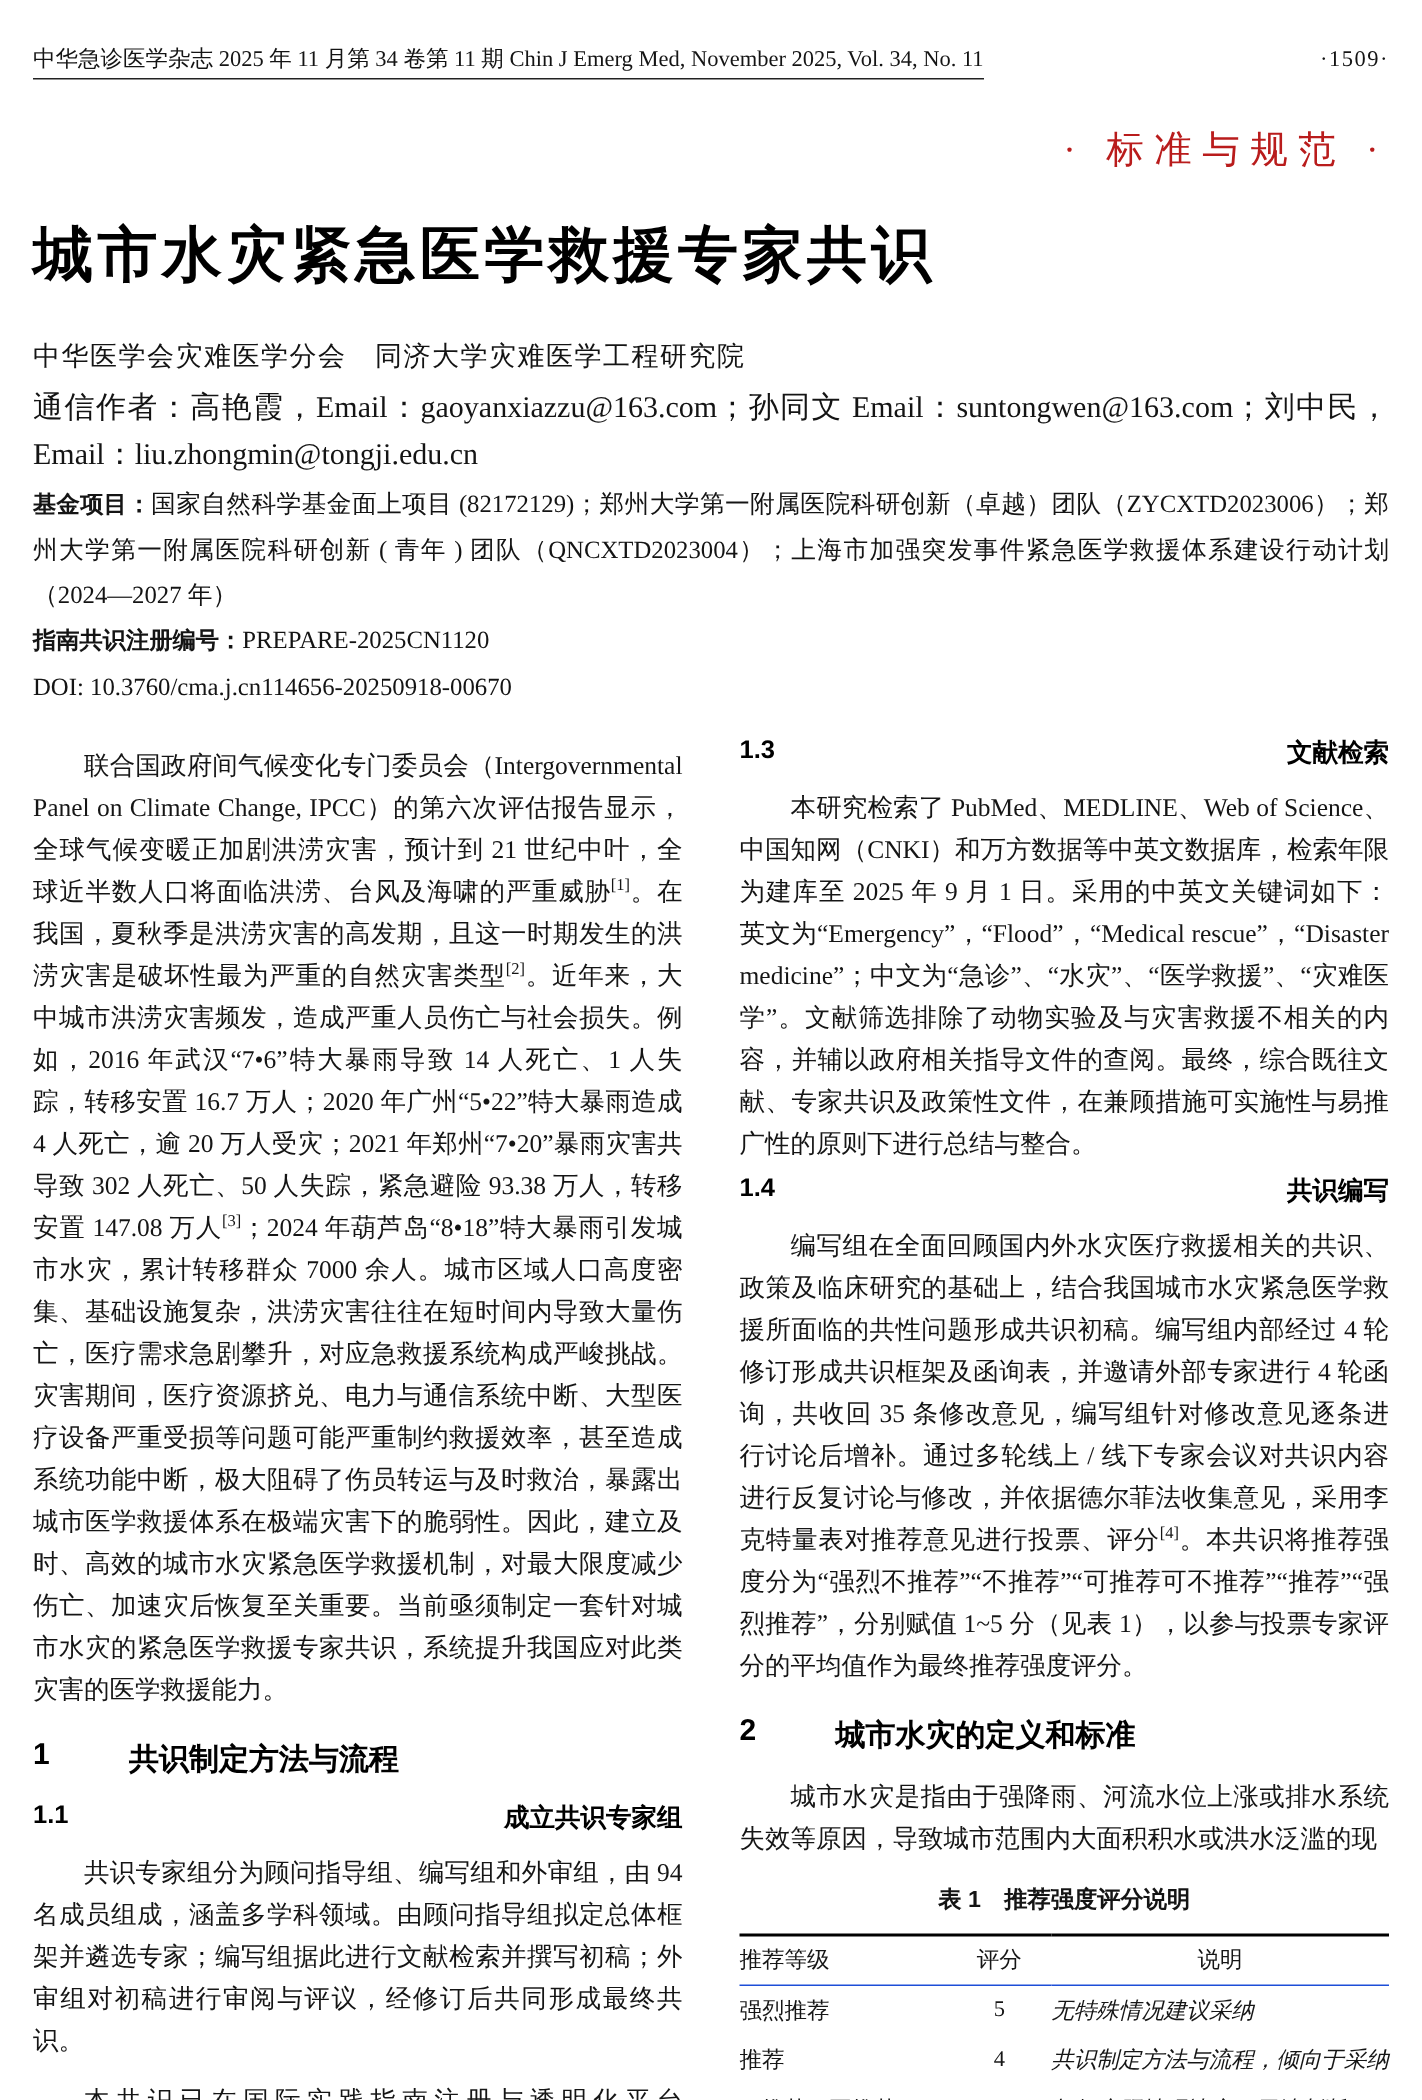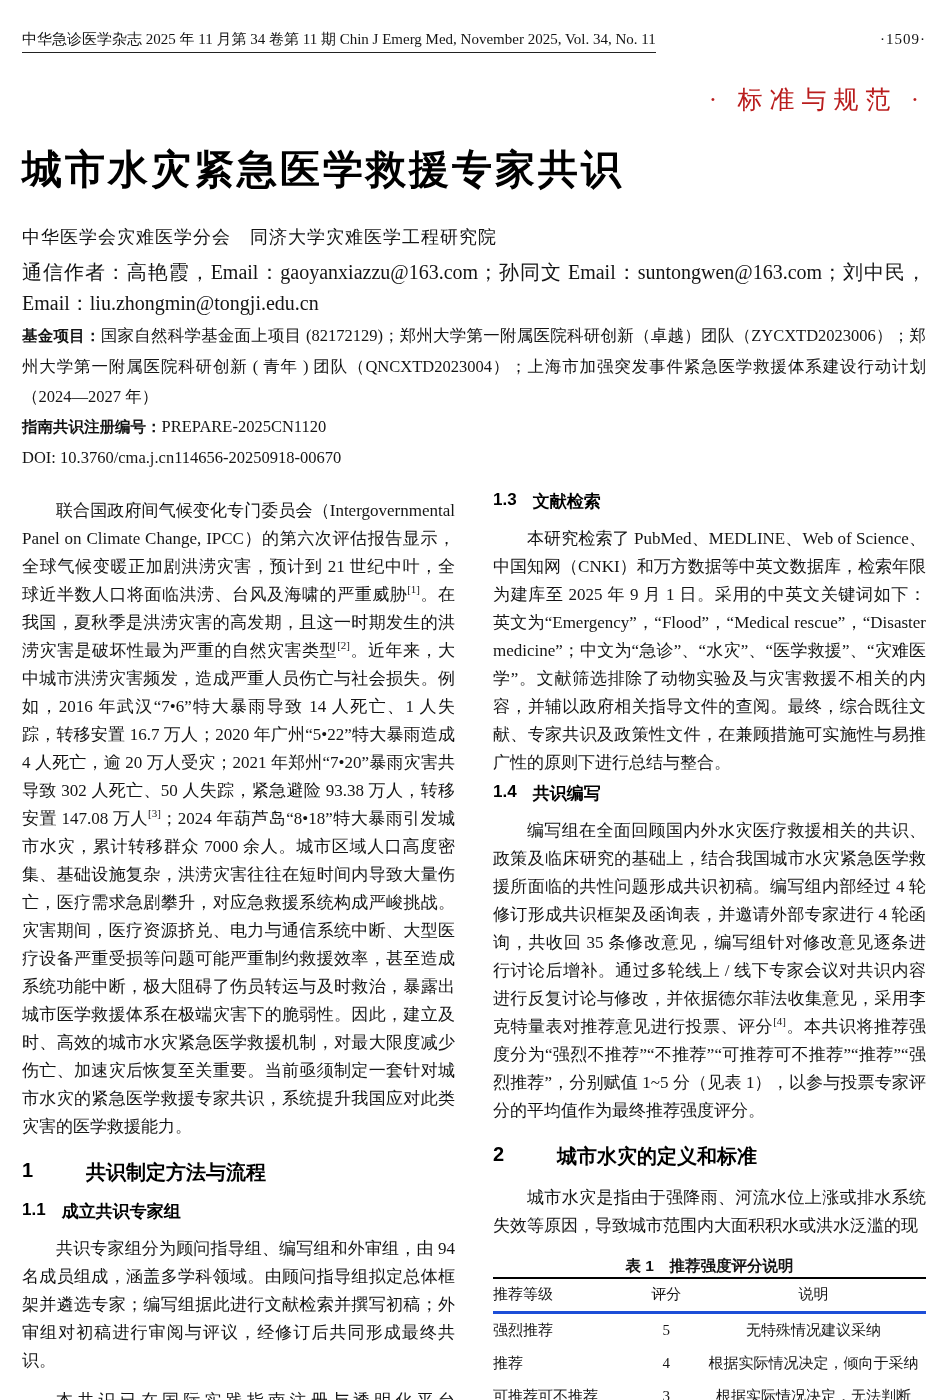--- a/index.html
+++ b/index.html
@@ -60,45 +60,45 @@
 
   h2.sec {
     font-family: "Liberation Sans", "DejaVu Sans", sans-serif;
     font-size: 20px; font-weight: bold; color: #000;
     margin: 18px 0 14px 0; display: flex;
   }
   h2.sec .sec-num { width: 64px; flex: none; }
   h3.sub {
     font-family: "Liberation Sans", "DejaVu Sans", sans-serif;
     font-size: 17px; font-weight: bold; color: #000;
-    margin: 5px 0 3px 0; display: flex;
+    margin: 5px 0 3px 0; display: flex; justify-content: space-between;
   }
   h3.sub .sec-num { margin-right: 16px; flex: none; }
 
   
   .tbl-caption {
     font-family: "Liberation Sans", "DejaVu Sans", sans-serif;
     font-weight: bold; font-size: 15.5px;
-    text-align: center; margin: 16px 0 0 0;
+    text-align: center; margin: 16px 0 12px 0;
   }
   table.rec {
     width: 100%; border-collapse: collapse;
     border-top: 2px solid #000; border-bottom: 2px solid #000;
     font-size: 15px; color: #161616;
   }
   table.rec th {
-    font-weight: normal; border-bottom: 3px solid #1d4ed8;
+    font-weight: normal; border-bottom: 1px solid #1d4ed8;
     padding: 6px 0 7px 0;
   }
   table.rec td { padding: 7px 0; }
   .c-grade { width: 32%; text-align: left; }
   .c-score { width: 16%; text-align: center; }
   .c-desc  { width: 52%; }
   th.c-desc { text-align: center; }
-  td.c-desc { text-align: center; }
+  td.c-desc { text-align: left; font-style: italic; }
 </style>
 </head>
 <body>
 
 <div class="page">
 
   <div class="running-head">
     <span class="journal-line">中华急诊医学杂志 2025 年 11 月第 34 卷第 11 期 Chin J Emerg Med, November  2025, Vol. 34, No. 11</span>
     <span class="page-number">·1509·</span>
   </div>
@@ -166,21 +166,21 @@
         </thead>
         <tbody id="t1body">
             <tr>
               <td class="c-grade">强烈推荐</td>
               <td class="c-score">5</td>
               <td class="c-desc">无特殊情况建议采纳</td>
             </tr>
             <tr>
               <td class="c-grade">推荐</td>
               <td class="c-score">4</td>
-              <td class="c-desc">根据实际情况决定，倾向于采纳</td>
+              <td class="c-desc">共识制定方法与流程，倾向于采纳</td>
             </tr>
             <tr>
               <td class="c-grade">可推荐可不推荐</td>
               <td class="c-score">3</td>
               <td class="c-desc">根据实际情况决定，无法判断</td>
             </tr>
             <tr>
               <td class="c-grade">不推荐</td>
               <td class="c-score">2</td>
               <td class="c-desc">根据实际情况决定，倾向于不采纳</td>

